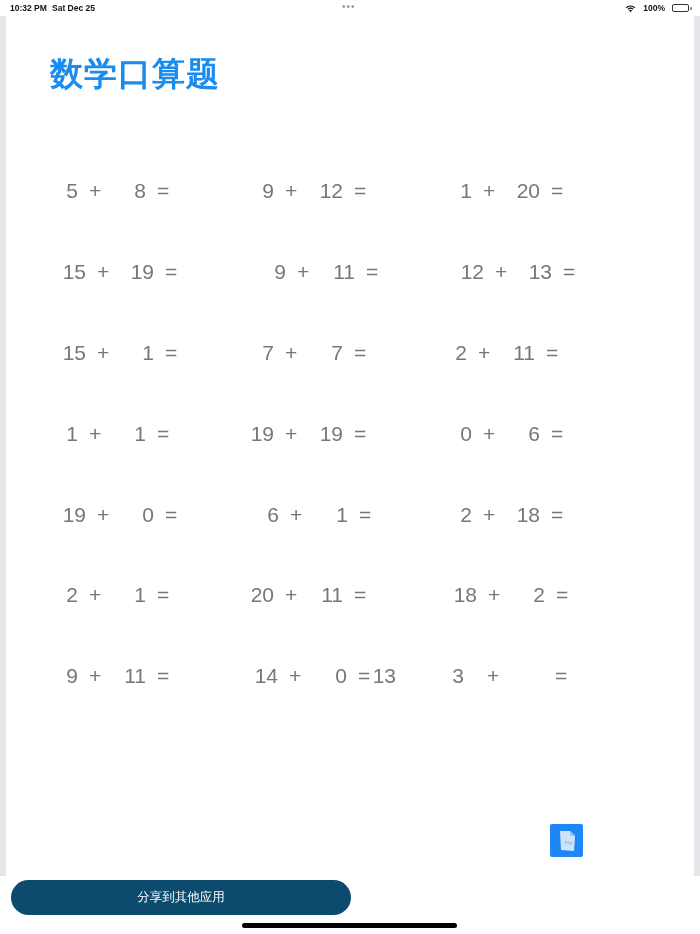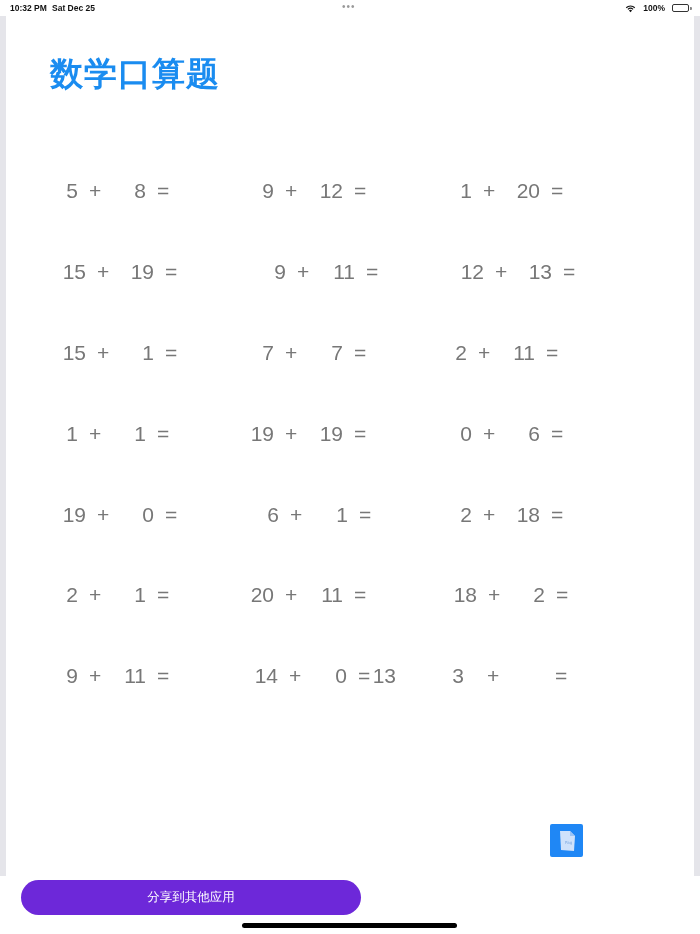--- a/index.html
+++ b/index.html
@@ -39,21 +39,21 @@
   .info-line.w2 { width: 74px; }
   .info-line.w3 { width: 66px; }
 
   .problems { position: absolute; left: 0; top: 0; width: 688px; height: 700px; }
 
   .date-text { position: absolute; left: 205px; top: 809px; font-size: 16px; color: #a8a8a8; }
   .doc-icon { position: absolute; left: 544px; top: 808px; width: 33px; height: 33px; background: #1f87f5; border-radius: 2px; display: flex; align-items: center; justify-content: center; }
 
   
   .btn { position: absolute; top: 880px; height: 35px; border-radius: 18px; color: #fff; font-size: 12.5px; display: flex; align-items: center; justify-content: center; border: none; }
-  .btn-share { left: 21px; width: 340px; background: #6d28d9; }
+  .btn-share { left: 11px; width: 340px; background: #0c4a6e; }
   .btn-exit { left: 353px; width: 340px; background: #ff3b30; }
 
   .home-indicator { position: absolute; left: 242px; top: 923px; width: 215px; height: 5px; border-radius: 3px; background: #000; }
 </style>
 </head>
 <body>
 
 <div class="screen">
 
   <div class="status-bar">

